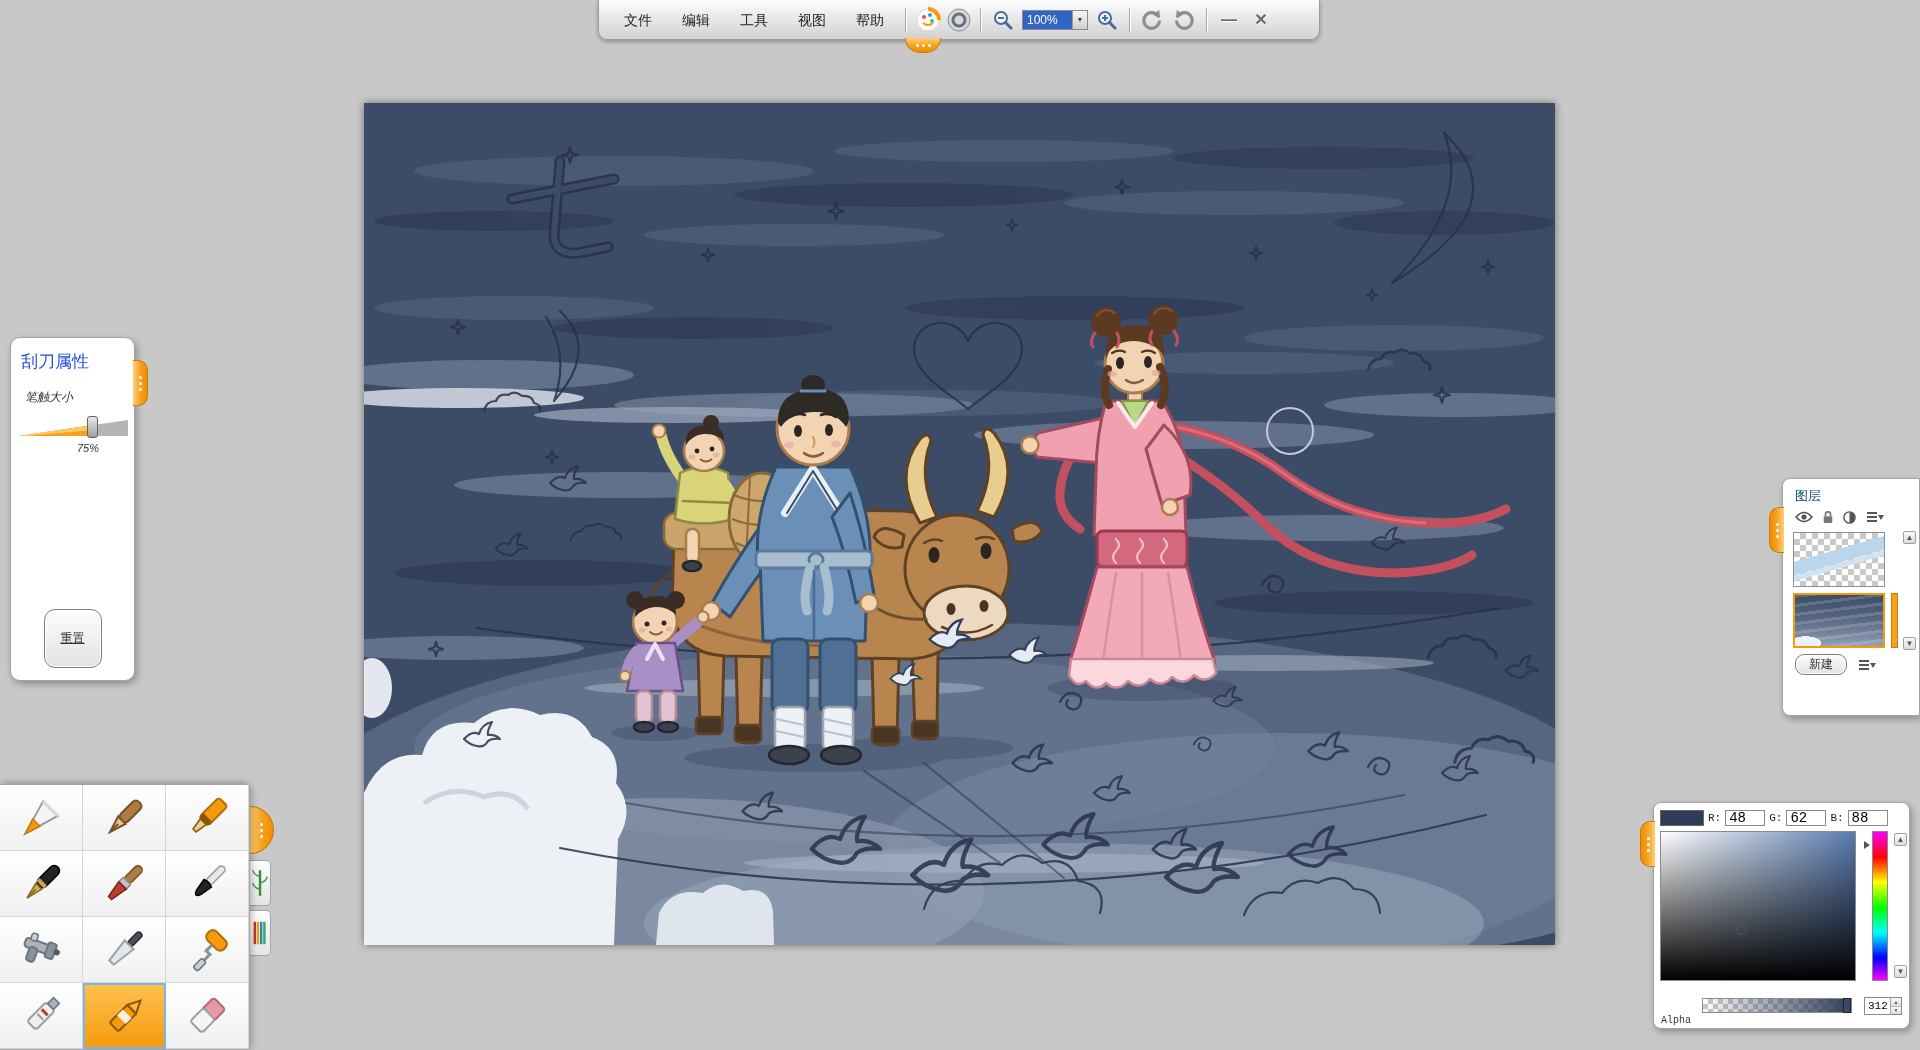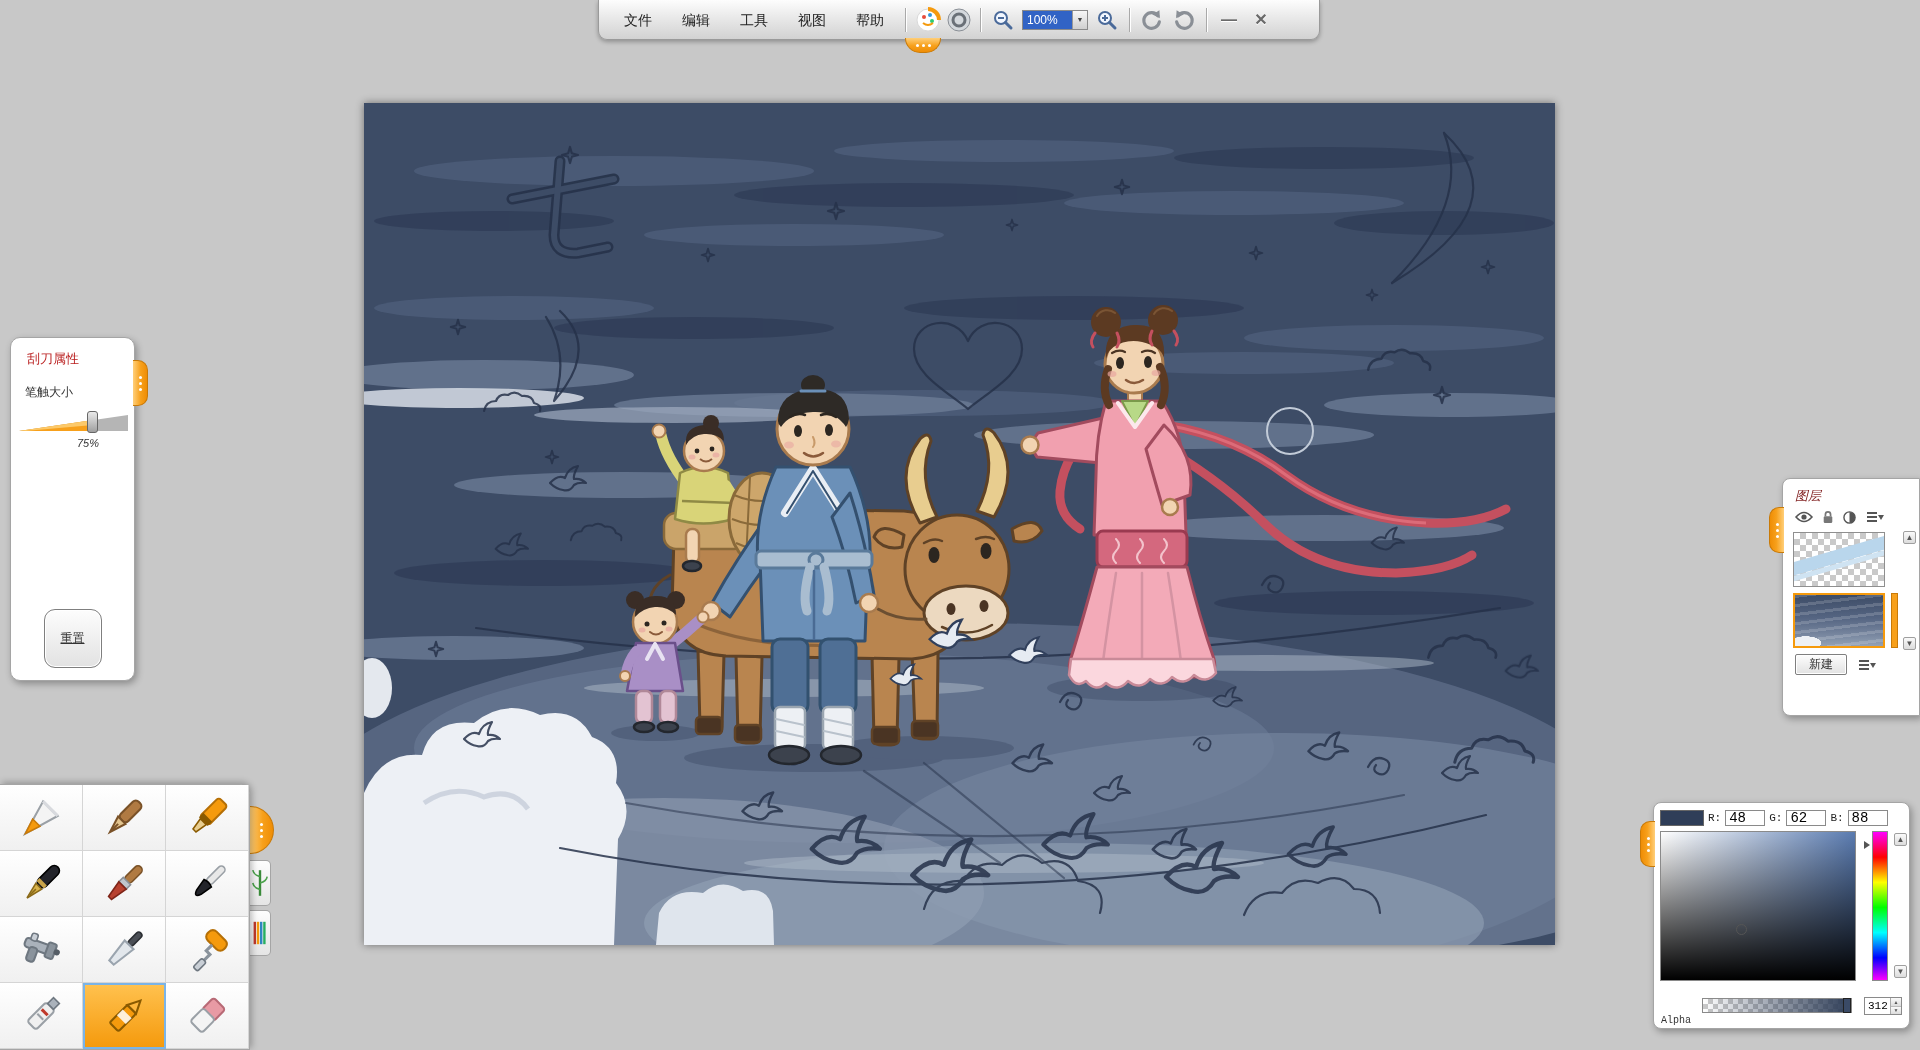--- a/index.html
+++ b/index.html
@@ -68,22 +68,22 @@
   }
   .panel-tab-left {
     position:absolute; left:-14px; width:15px; height:46px;
     background:linear-gradient(270deg,#ffcf7a,#f7a01b 55%,#ef8d05);
     border:1px solid #c97a08; border-right:none; border-radius:10px 0 0 10px;
     display:grid; place-items:center;
   }
 
   
   .scraper-panel { left:10px; top:337px; width:125px; height:344px; border-radius:10px; }
-  .panel-title { margin:12px 0 0 16px; font-size:13px; color:#b91c1c; }
-  .size-label { margin:16px 0 0 14px; font-size:12px; color:#333; }
+  .panel-title { margin:12px 0 0 10px; font-size:17px; color:#1d4ed8; }
+  .size-label { margin:16px 0 0 14px; font-size:12px; color:#333;font-style:italic; }
   .slider { position:relative; margin:10px 8px 0 8px; height:22px; }
   .slider-handle {
     position:absolute; left:68px; top:0; width:11px; height:22px;
     background:linear-gradient(#e9e9e9,#9f9f9f); border:1px solid #666; border-radius:3px;
   }
   .size-percent { margin:4px 0 0 0; padding-left:66px; font-size:11px; color:#333;font-style:italic; }
   .reset-button {
     position:absolute; bottom:12px; left:50%; transform:translateX(-50%);
     padding:20px 16px; font-size:12px; color:#333;
     background:linear-gradient(#fdfdfd,#e2e2e2); border:1px solid #7f7f7f; border-radius:11px;
@@ -114,21 +114,21 @@
     display:grid; place-items:center; z-index:19;
   }
   .toolbox-side-btn {
     position:absolute; left:250px; width:21px; height:46px;
     background:linear-gradient(#fdfdfd,#e5e5e5); border:1px solid #a5a5a5; border-left:none;
     border-radius:0 5px 5px 0; display:grid; place-items:center; z-index:19;
   }
 
   
   .layers-panel { left:1782px; top:478px; width:138px; height:238px; border-radius:8px 0 0 8px; }
-  .layers-title { margin:8px 0 2px 12px; font-size:13px; color:#7f1d1d;font-style:italic; }
+  .layers-title { margin:8px 0 2px 12px; font-size:13px; color:#0c4a6e; }
   .layers-icons { display:flex; align-items:center; gap:9px; margin:4px 0 0 12px; height:16px; }
   .layers-list { position:relative; margin:7px 0 0 10px; width:96px; }
   .layer-row { position:relative; margin-bottom:6px; }
   .layer-thumb { width:92px; height:55px; border:1px solid #8f8f8f; position:relative; overflow:hidden; }
   .layer-thumb.selected { border:2px solid #f59a0d; }
   .checker {
     background-image:
       linear-gradient(45deg,#c9c9c9 25%,transparent 25%,transparent 75%,#c9c9c9 75%),
       linear-gradient(45deg,#c9c9c9 25%,#ffffff 25%,#ffffff 75%,#c9c9c9 75%);
     background-size:12px 12px; background-position:0 0,6px 6px; background-color:#fff;
@@ -139,21 +139,21 @@
     background:
       radial-gradient(ellipse 26px 11px at 12% 94%, #eef1f5 60%, rgba(255,255,255,0) 61%),
       repeating-linear-gradient(173deg, rgba(255,255,255,.16) 0 3px, rgba(255,255,255,0) 3px 9px),
       linear-gradient(180deg,#3d4c66 0%,#556582 45%,#74839c 75%,#93a1b5 100%);
   }
   .layer-sel-bar { position:absolute; right:-9px; top:0; width:7px; height:100%; background:#f7a01b; border:1px solid #c97a08; }
   .layers-scroll { position:absolute; right:3px; width:13px; height:13px; display:grid; place-items:center; font-size:8px; color:#555; background:linear-gradient(#fafafa,#dcdcdc); border:1px solid #9f9f9f; border-radius:2px; }
   .layers-bottom { display:flex; align-items:center; gap:10px; margin:4px 0 0 12px; }
   .new-button {
     padding:1px 13px; font-size:12px; color:#333;
-    background:linear-gradient(#fdfdfd,#e2e2e2); border:1px solid #7f7f7f; border-radius:2px;
+    background:linear-gradient(#fdfdfd,#e2e2e2); border:1px solid #7f7f7f; border-radius:9px;
     box-shadow:inset 0 0 0 1px #fff;
   }
 
   
   .color-panel { left:1653px; top:802px; width:257px; height:227px; border-radius:8px; }
   .cp-row1 { display:flex; align-items:center; gap:4px; margin:6px 0 0 6px; height:18px; }
   .swatch { width:44px; height:16px; border:1px solid #666; }
   .cp-label { font-size:11px; color:#222; font-family:"Liberation Mono", monospace; }
   .num-input {
     width:40px; height:16px; font-size:14px; padding:0 3px;

